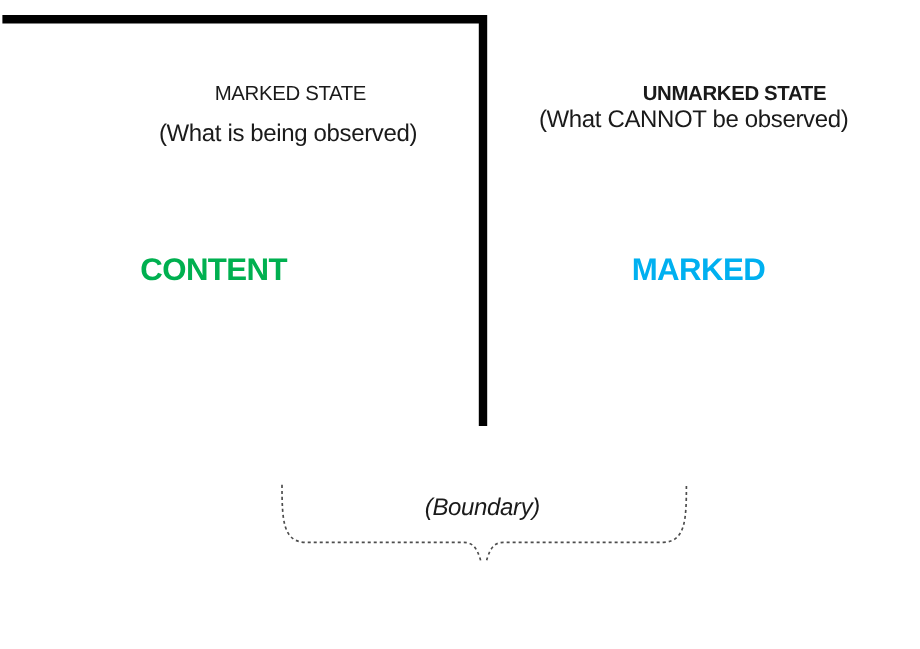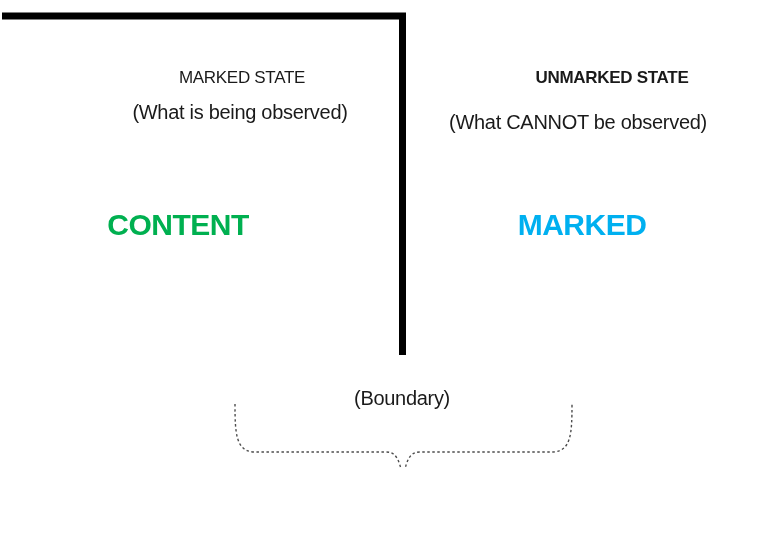--- a/index.html
+++ b/index.html
@@ -31,39 +31,39 @@
   }
   .small-caps-label {
     font-size: 17px;
     font-weight: 400;
   }
   .paren-label {
     font-size: 20px;
     font-weight: 400;
   }
   .term-label {
-    font-size: 30px;
+    font-size: 26px;
     font-weight: 700;
     letter-spacing: -0.5px;
   }
   .form-label {
     font-size: 31px;
     font-weight: 700;
     letter-spacing: -0.5px;
     color: #000000;
   }
   
   .pos-marked-state   { left: 242px; top: 78px;  }
   .pos-marked-desc    { left: 240px; top: 112px; }
   .pos-unmarked-state { left: 612px; top: 78px; font-weight: bold;  }
-  .pos-unmarked-desc  { left: 578px; top: 122px; }
+  .pos-unmarked-desc  { left: 578px; top: 100px; }
   .pos-content        { left: 178px; top: 225px; }
   .pos-context        { left: 582px; top: 225px; }
   .pos-distinction    { left: 402px; top: 381px; }
-  .pos-boundary       { left: 402px; top: 398px; }
+  .pos-boundary       { left: 402px; top: 424px; font-style: italic; }
   .pos-form           { left: 403px; top: 521px; }
 </style>
 </head>
 <body>
 
 <div class="canvas">
 
   <svg class="layer-svg" viewBox="0 0 767 541" aria-hidden="true">
 
     <path d="M 2 16 H 402.5 V 355" fill="none" stroke-width="7" stroke-linecap="butt" stroke-linejoin="miter" stroke="#000000"></path>

